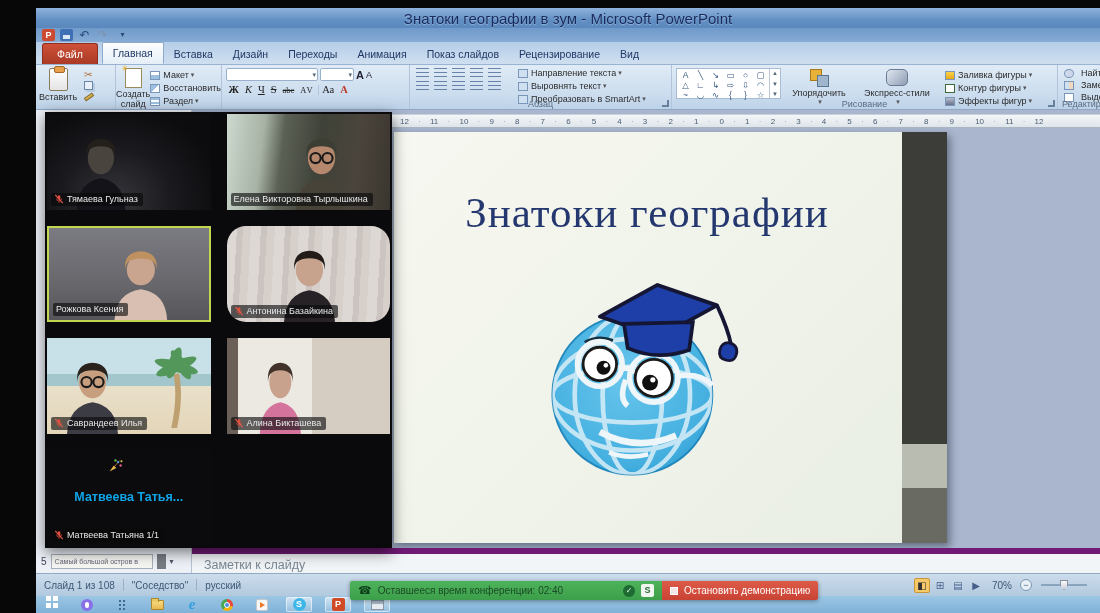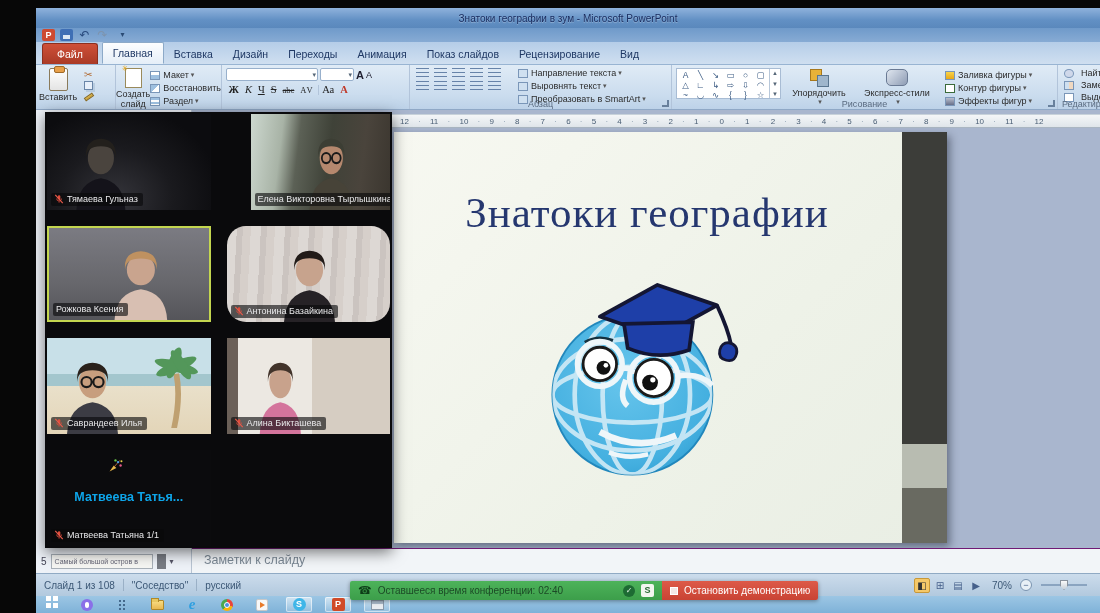--- a/index.html
+++ b/index.html
@@ -4,21 +4,21 @@
 <style>
   html,body{margin:0;padding:0;background:#000;}
   *{box-sizing:border-box;}
   #stage{position:relative;width:1100px;height:613px;background:#070707;overflow:hidden;
          font-family:"Liberation Sans","DejaVu Sans",sans-serif;}
   #screen{position:absolute;left:36px;top:8px;width:1064px;height:605px;overflow:hidden;background:#a9b6ce;}
 
   
   .titlebar{position:absolute;left:0;top:0;right:0;height:20px;
     background:linear-gradient(#8fb2dc,#6290c4 60%,#5a88bc);display:flex;justify-content:center;align-items:center;}
-  .wtitle{font-size:10px;color:#182b5e;text-shadow:0 1px 1px rgba(255,255,255,.35);}
+  .wtitle{font-size:15px;color:#182b5e;text-shadow:0 1px 1px rgba(255,255,255,.35);}
   .qatrow{position:absolute;left:0;top:20px;right:0;height:14px;
     background:linear-gradient(#6f9aca,#87abd4);display:flex;align-items:center;padding-left:6px;gap:5px;}
   .qi{width:13px;height:12px;display:inline-flex;align-items:center;justify-content:center;
       font-size:10px;color:#e8eef8;line-height:12px;}
   .qi.appico{background:#cd4a32;border-radius:2px;color:#fff;font-weight:bold;font-size:9px;}
   .qi.save{background:#3f6fb5;border-radius:2px;position:relative;}
   .qi.save::after{content:"";position:absolute;bottom:2px;left:3px;right:3px;height:4px;background:#dce8f4;}
   .qi.undo{color:#28497c;font-size:12px;} .qi.redo{color:#7d93ad;font-size:12px;}
   .qi.caret{color:#2a4a74;font-size:8px;}
 
@@ -129,21 +129,21 @@
   .slide{position:absolute;left:202px;top:22px;width:553px;height:411px;
          background:linear-gradient(135deg,#f7f8f1 0%,#eef2e8 60%,#e9eee4 100%);
          box-shadow:3px 4px 8px rgba(20,25,40,.45);}
   .stripe{position:absolute;right:0;top:0;width:45px;height:100%;
           background:linear-gradient(180deg,#3c3d39 0%,#3c3d39 76%,#b8bcb1 76%,#b8bcb1 86.5%,#696a61 86.5%,#696a61 100%);}
   .slide-title{position:absolute;left:8px;right:55px;top:56px;text-align:center;
         font-family:"Liberation Serif","DejaVu Serif",serif;font-size:43px;color:#25376f;letter-spacing:1px;}
   .globe{position:absolute;left:150px;top:136px;width:200px;height:218px;}
 
   .notes{position:absolute;left:156px;right:0;top:540px;height:25px;background:#f2f5f8;
-         border-top:1px solid #701a75;font-size:12.5px;color:#7a8794;padding:4px 0 0 12px;}
+         border-top:6px solid #701a75;font-size:12.5px;color:#7a8794;padding:4px 0 0 12px;}
 
   
   .statusbar{position:absolute;left:0;right:0;top:565px;height:23px;z-index:20;
     background:linear-gradient(#ccdcec,#b2c9de);border-top:1px solid #90aac4;
     font-size:10px;color:#3c5876;display:flex;align-items:center;padding:0 8px;}
   .ssep{width:1px;height:12px;background:#9ab0c6;margin:0 8px;}
   .sright{margin-left:auto;display:flex;align-items:center;gap:4px;}
   .vbtn{width:16px;height:15px;display:inline-flex;align-items:center;justify-content:center;
         font-size:10px;color:#46608a;border:1px solid transparent;}
   .vbtn.activeview{background:#f5c868;border:1px solid #c89838;border-radius:2px;color:#333;}
@@ -185,21 +185,21 @@
   .ic-open-window{width:13px;height:10px;background:#e8ecf0;border:1px solid #8898a8;position:relative;}
   .ic-open-window::before{content:"";position:absolute;left:0;right:0;top:0;height:3px;background:#a8b8c8;}
 
   
   .zoomwin{position:absolute;left:9px;top:104px;width:347px;height:436px;background:#0a0a0c;
            box-shadow:0 4px 14px rgba(0,0,0,.55);z-index:40;}
   #zoom-grid{position:absolute;inset:2px;display:grid;grid-template-columns:1fr 1fr;grid-auto-rows:1fr;gap:16px;}
   .tile{position:relative;overflow:hidden;background:#1a1a1e;}
   .tile.speaking{border:2px solid #c3d64f;}
   .s-dark{background:radial-gradient(ellipse at 42% 88%,#34343a 0%,#1a1a1e 42%,#0c0c0f 78%);}
-  .s-window{background:linear-gradient(97deg,#cdd8cf 0%,#a8b3a6 22%,#5c6156 34%,#3f4238 55%,#4a443c 78%,#3a352e 100%);margin-left:24px;}
+  .s-window{background:linear-gradient(97deg,#cdd8cf 0%,#a8b3a6 22%,#5c6156 34%,#3f4238 55%,#4a443c 78%,#3a352e 100%);}
   .s-graywall{background:linear-gradient(180deg,#7b7b82 0%,#67676c 60%,#55555a 100%);}
   .s-curtain{background:repeating-linear-gradient(93deg,#ddd8d4 0 10px,#cbc4c0 10px 16px,#d6cfca 16px 24px);border-radius:19px;}
   .s-beach{background:linear-gradient(180deg,#c8e0e8 0%,#c8e0e8 38%,#a3c6cd 38%,#a3c6cd 50%,#e9e0ca 50%,#e3d5b8 100%);}
   .s-door{background:
      linear-gradient(90deg,transparent 0 10%,rgba(40,10,5,.3) 10% 12%,transparent 12% 44%,rgba(40,10,5,.3) 44% 46%,transparent 46%),
      linear-gradient(90deg,#7e3c2c 0%,#8a4434 58%,#b8c2b0 58.5%,#cfd6c6 100%);}
   .s-room{background:linear-gradient(90deg,#6b6058 0 7%,#ece8e2 7% 52%,#d6cdc2 52% 100%);}
   .s-off{background:#0b0b0d;}
   .fig{position:absolute;bottom:0;height:88%;}
   .palm{position:absolute;right:0;bottom:6%;width:42%;height:92%;}

